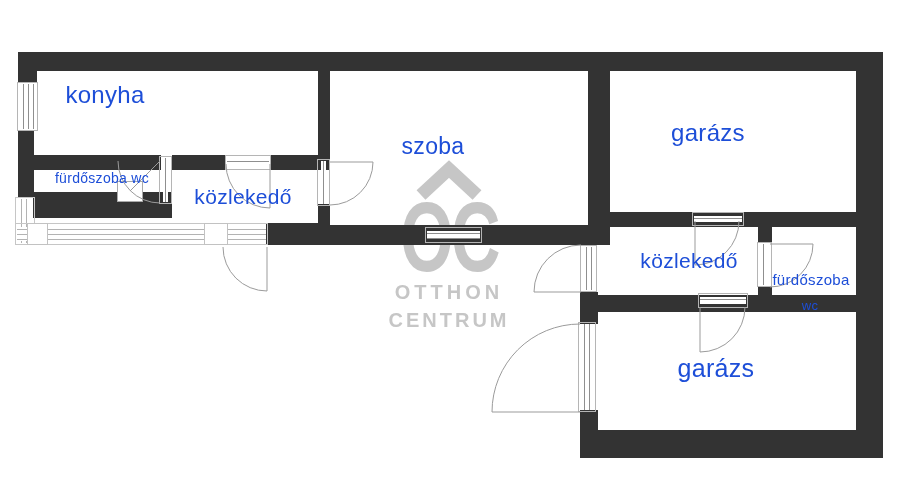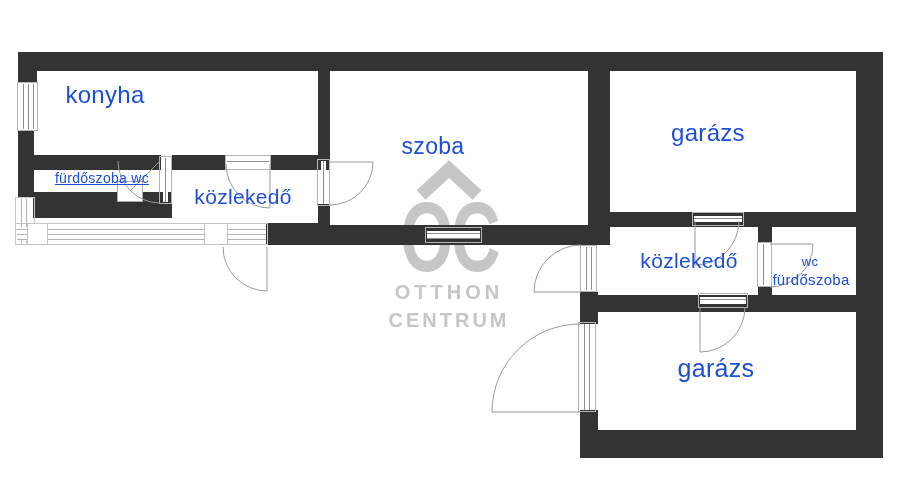--- a/index.html
+++ b/index.html
@@ -18,21 +18,21 @@
   .lite{border-color:#c6c6c6;}
   .lite.gh{background-image:repeating-linear-gradient(to bottom,#b3b3b3 0 1px,transparent 1px 5px);}
   .lite.gv{background-image:repeating-linear-gradient(to right,#b3b3b3 0 1px,transparent 1px 5px);}
   .mull{position:absolute;background:#ffffff;border:1px solid #c2c2c2;box-sizing:border-box;z-index:4;}
   
   .lbl{position:absolute;transform:translate(-50%,-50%);white-space:nowrap;color:#1d4ed8;
        z-index:6;letter-spacing:0.3px;}
   .lbl.big{font-size:24px;}
   .lbl.mid{font-size:21px;}
   .lbl.sm{font-size:14px;}
-  .lbl.xs{font-size:13px;}
+  .lbl.xs{font-size:13px;margin-top:44px;}
   #swings{position:absolute;left:0;top:0;z-index:5;pointer-events:none;}
   #watermark{position:absolute;left:0;top:0;z-index:1;pointer-events:none;}
 </style>
 </head>
 <body>
 
 <div id="stage">
 
   <svg id="watermark" width="897" height="500" viewBox="0 0 897 500">
     <polyline points="421,195 449,169 477,195" fill="none" stroke="#c6c6c6" stroke-width="13"></polyline>
@@ -87,19 +87,19 @@
     <path d="M770,287 A43,43 0 0 0 813,244 M770,244 L813,244"></path>
     <path d="M581,245 A47,47 0 0 0 534,292 M534,292 L581,292"></path>
     <path d="M580,324 A88,88 0 0 0 492,412 M492,412 L580,412"></path>
     <path d="M745,307 A45,45 0 0 1 700,352 M700,307 L700,352"></path>
   </svg>
 
   <div class="lbl big" style="left:105px;top:95px;">konyha</div>
   <div class="lbl big" style="left:433px;top:146px;font-size:23px;">szoba</div>
   <div class="lbl big" style="left:708px;top:133px;">garázs</div>
   <div class="lbl mid" style="left:243px;top:197px;">közlekedő</div>
-  <div class="lbl sm" style="left:102px;top:178px;text-decoration:underline;">fürdőszoba wc</div>
+  <div class="lbl sm" style="left:102px;top:178px;">fürdőszoba wc</div>
   <div class="lbl mid" style="left:689px;top:261px;">közlekedő</div>
   <div class="lbl xs" style="left:810px;top:261px;">wc</div>
   <div class="lbl sm" style="left:811px;top:279px;font-size:15px;">fürdőszoba</div>
   <div class="lbl big" style="left:716px;top:368px;font-size:25px;text-align:right;">garázs</div>
 
 </div>
 
 </body></html>

